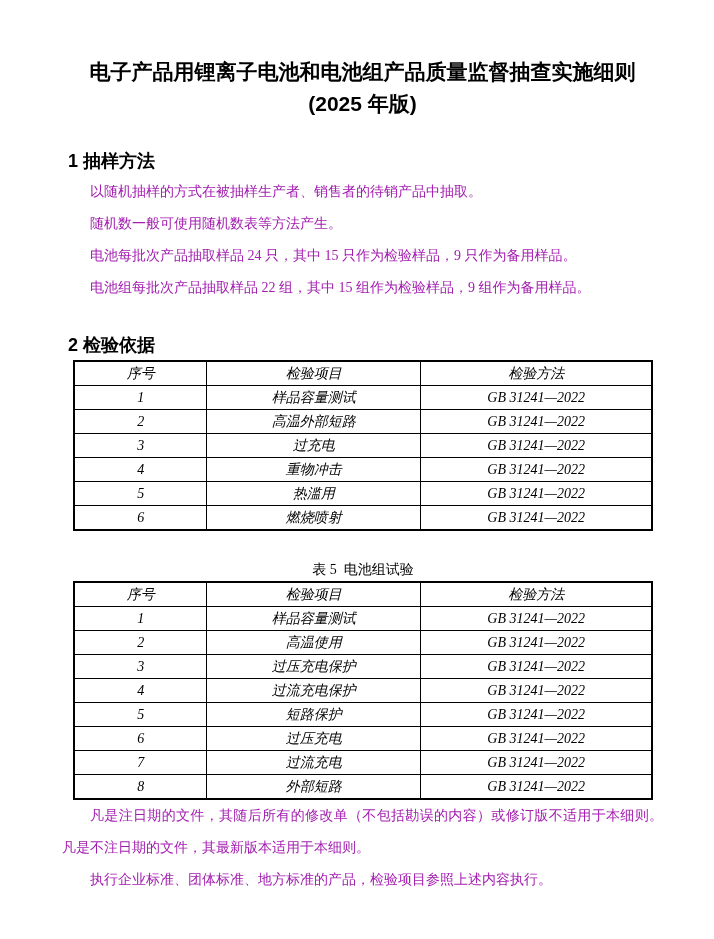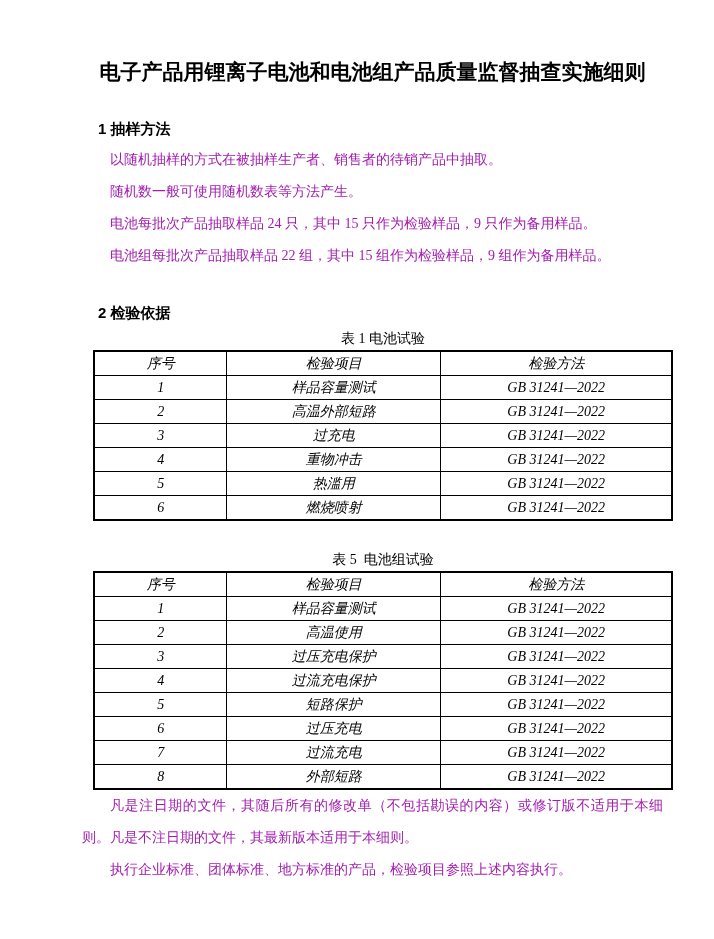--- a/index.html
+++ b/index.html
@@ -5,40 +5,40 @@
   html, body {
     margin: 0;
     padding: 0;
     background: #ffffff;
   }
   .page {
     position: relative;
     width: 714px;
     height: 939px;
     box-sizing: border-box;
-    padding: 56px 51px 0 82px;
+    padding: 56px 51px 0 62px;
     background: #ffffff;
     color: #000000;
     font-family: "Liberation Serif", "DejaVu Serif", serif;
     overflow: hidden;
   }
   .doc-title {
     margin: 0;
     font-family: "Liberation Sans", "DejaVu Sans", sans-serif;
     font-weight: bold;
     font-size: 21px;
     line-height: 32px;
     text-align: center;
     color: #000000;
   }
   .section-heading {
-    margin: 26px 0 0 16px;
+    margin: 26px 0 0 6px;
     font-family: "Liberation Sans", "DejaVu Sans", sans-serif;
     font-weight: bold;
-    font-size: 15px;
+    font-size: 18px;
     line-height: 30px;
     color: #000000;
   }
   .body-para {
     margin: 0;
     font-size: 14px;
     line-height: 32px;
     text-indent: 2em;
     text-align: justify;
     color: #a21caf;
@@ -80,33 +80,33 @@
   col.c2 { width: 37%; }
   col.c3 { width: 40%; }
 </style>
 </head>
 <body>
 
 <div class="page">
 
   <h1 class="doc-title">
     <div>电子产品用锂离子电池和电池组产品质量监督抽查实施细则</div>
+    <div>(2025 年版)</div>
   </h1>
 
   <h2 class="section-heading">1 抽样方法</h2>
 
   <p class="body-para">以随机抽样的方式在被抽样生产者、销售者的待销产品中抽取。</p>
   <p class="body-para">随机数一般可使用随机数表等方法产生。</p>
   <p class="body-para">电池每批次产品抽取样品 24 只，其中 15 只作为检验样品，9 只作为备用样品。</p>
   <p class="body-para">电池组每批次产品抽取样品 22 组，其中 15 组作为检验样品，9 组作为备用样品。</p>
 
   <h2 class="section-heading">2 检验依据</h2>
 
   <div class="table-block">
-    <div class="table-caption">表 1 电池试验</div>
     <table class="test-table">
       <colgroup>
           <col class="c1">
           <col class="c2">
           <col class="c3">
         </colgroup>
       <thead>
         <tr>
             <th>序号</th>
             <th>检验项目</th>

